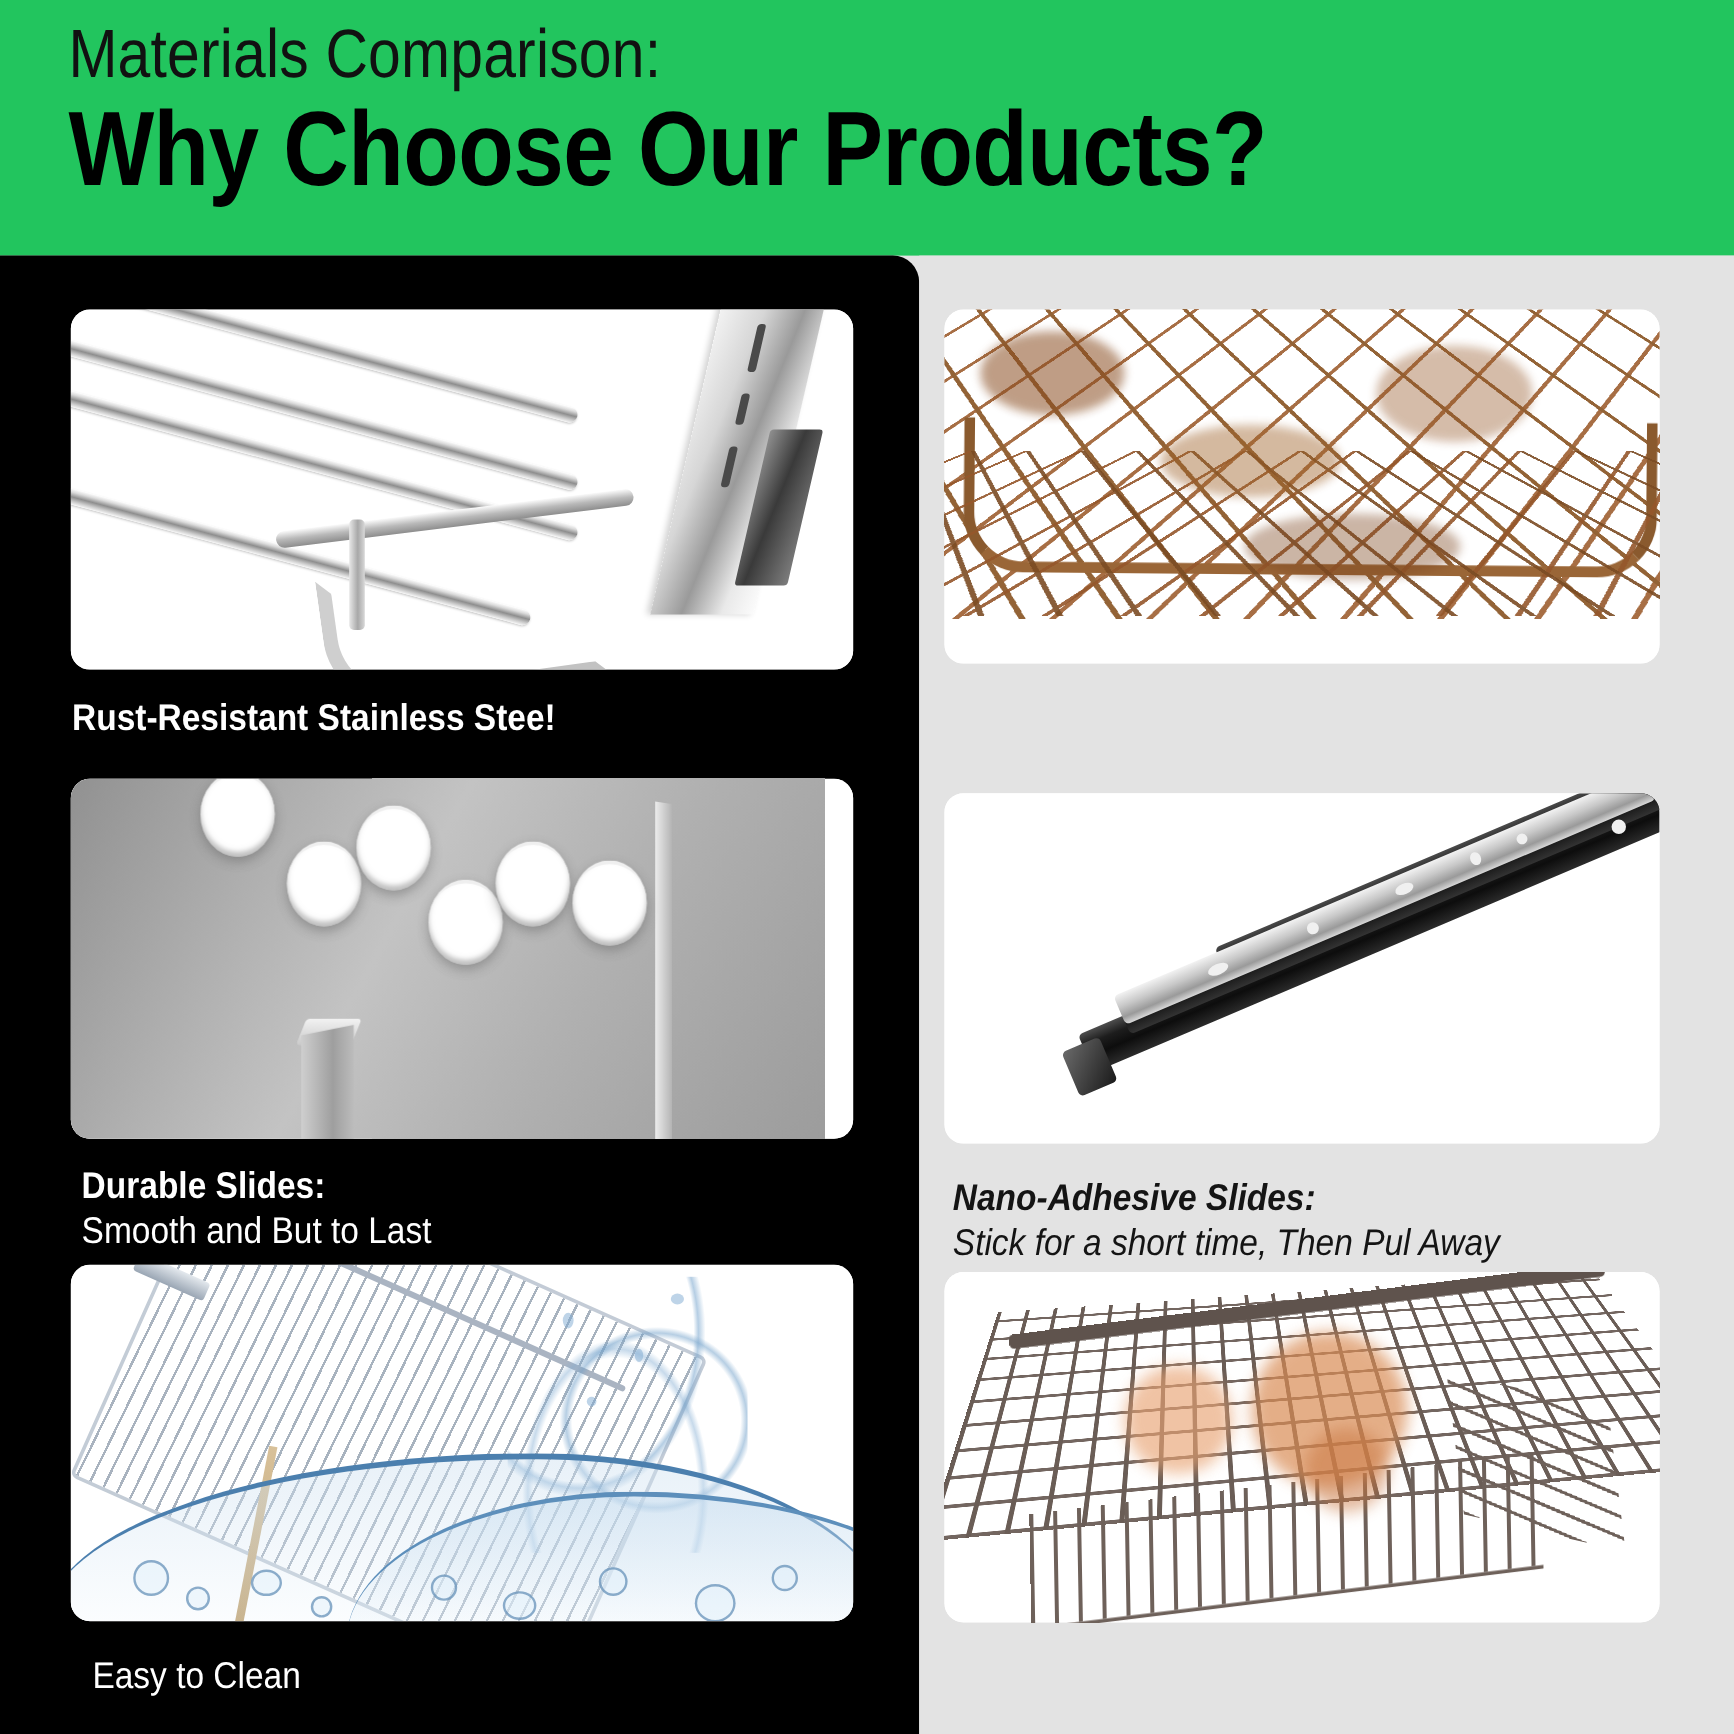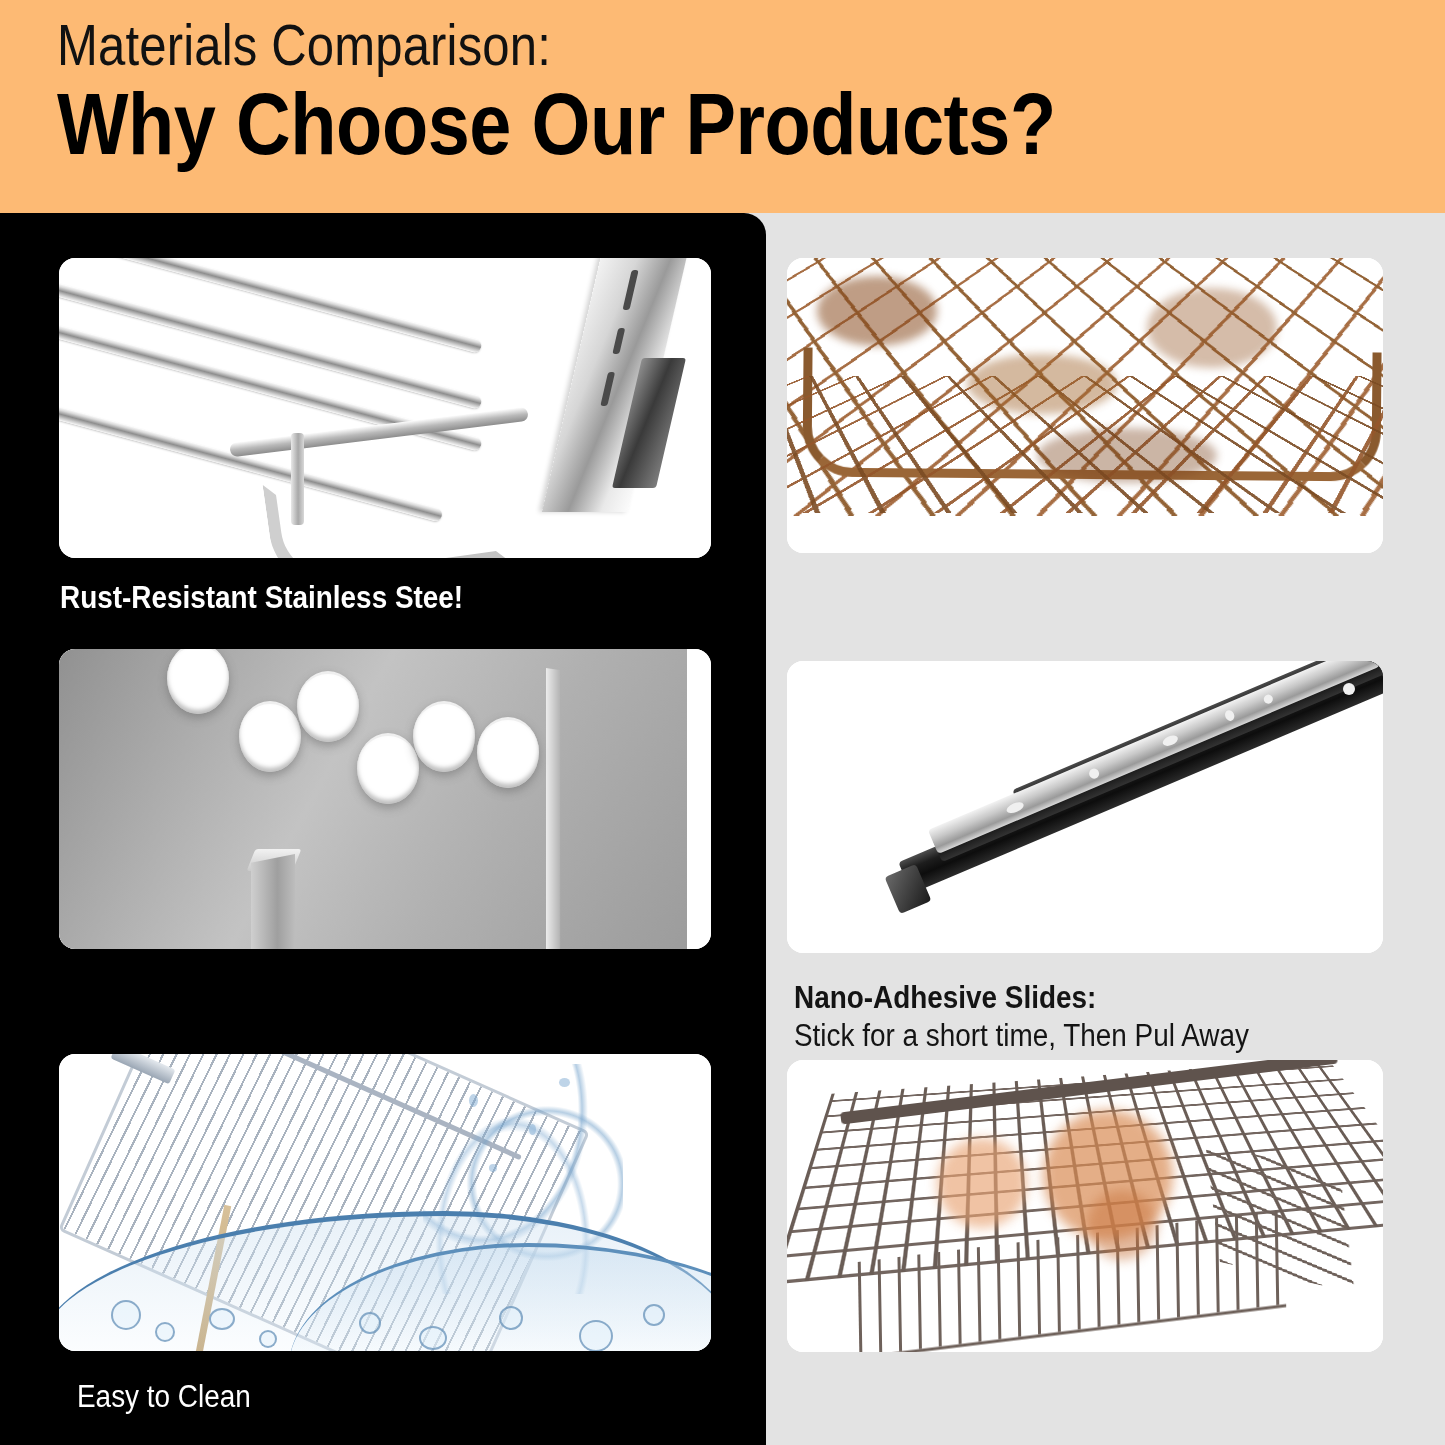--- a/index.html
+++ b/index.html
@@ -6,21 +6,21 @@
   body{
     width:1445px;height:1445px;
     background:#e3e3e3;
     font-family:"Liberation Sans",sans-serif;
     overflow:hidden;
     position:relative;
   }
   .page{position:absolute;inset:0;}
 
   
-  .header{position:absolute;left:0;top:0;width:1445px;height:213px;background:#fdba74;}
+  .header{position:absolute;left:0;top:0;width:1445px;height:213px;background:#22c55e;}
   .title-line1{
     position:absolute;left:57px;top:14px;
     font-size:57px;line-height:62px;
     font-weight:400;color:#111;
     transform:scaleX(.86);transform-origin:left top;
     letter-spacing:.2px;white-space:nowrap;
   }
   .title-line2{
     position:absolute;left:57px;top:76px;
     font-size:88px;line-height:96px;
@@ -60,21 +60,21 @@
     display:block;font-weight:400;font-size:31px;line-height:38px;
     transform:scaleX(.9);transform-origin:left top;
   }
   .cap-light .b,.cap-light .r{color:#fff;}
   .cap-dark .b,.cap-dark .r{color:#141414;}
 
   .cp-l1{left:60px;top:567px;}
   .cp-l2{left:68px;top:957px;}
   .cp-l3{left:77px;top:1366px;}
   .cp-r1{left:794px;top:579px;}
-  .cp-r2{left:794px;top:967px;}
+  .cp-r2{left:794px;top:967px;font-style:italic;}
   .cp-r3{left:802px;top:1366px;}
 
   
 
   
   .rack{position:absolute;inset:0;background:#fff;}
   .rail{
     position:absolute;height:13px;border-radius:7px;
     background:linear-gradient(180deg,#fdfdfd 0%,#dadada 22%,#8e8e8e 52%,#c9c9c9 78%,#f6f6f6 100%);
     box-shadow:0 1px 2px rgba(0,0,0,.22);
@@ -306,20 +306,24 @@
       <div class="plate-edge"></div>
       <div class="hole" style="left:108px;top:-6px;"></div>
       <div class="hole" style="left:180px;top:52px;"></div>
       <div class="hole" style="left:238px;top:22px;"></div>
       <div class="hole" style="left:298px;top:84px;"></div>
       <div class="hole" style="left:354px;top:52px;"></div>
       <div class="hole" style="left:418px;top:68px;"></div>
       <div class="plate-tab-top"></div>
       <div class="plate-tab"></div>
     </div>
+  </div>
+  <div class="cap cap-light cp-l2">
+    <span class="b">Durable Slides:</span>
+    <span class="r">Smooth and But to Last</span>
   </div>
 
   <div class="card c-l3">
     <div class="card-img water">
       <div class="wrack"></div>
       <div class="wrack-bar"></div>
       <div class="wrack-clip"></div>
       <div class="stick"></div>
       <div class="splash"></div>
       <div class="wave"></div>

